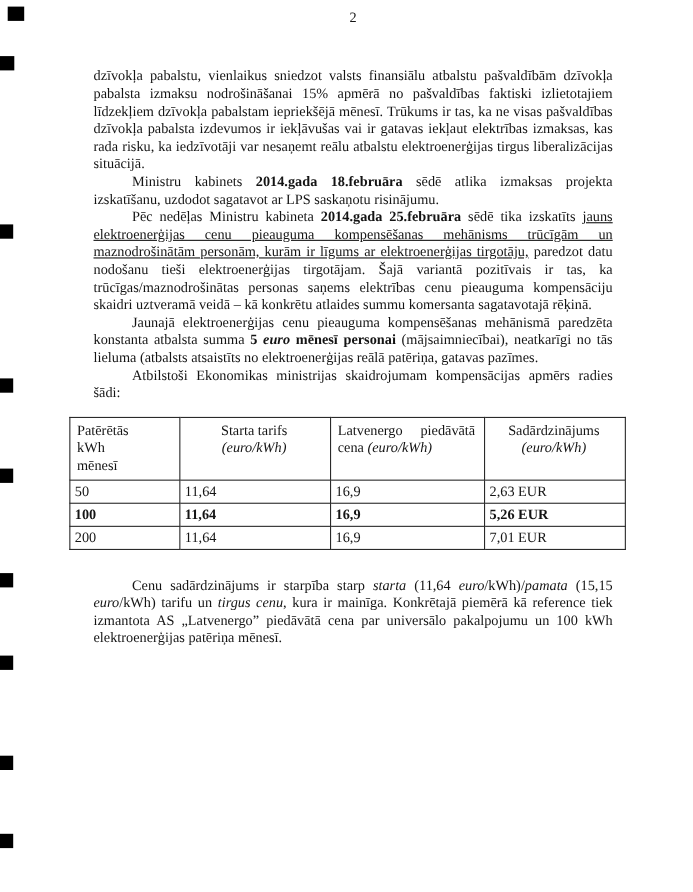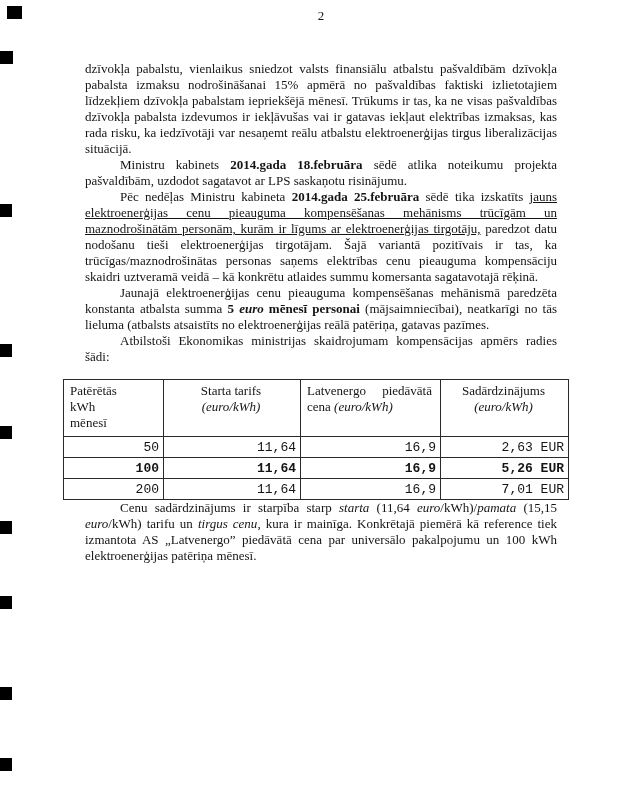--- a/index.html
+++ b/index.html
@@ -13,35 +13,35 @@
   .content { position:absolute; left:85px; top:8px; width:472px; }
   .page-number { text-align:center; font-size:13px; margin-bottom:37px; }
   .para { font-size:13px; line-height:16px; text-align:justify; text-indent:35px; }
   .noindent { text-indent:0; }
   .b { font-weight:bold; }
   .i { font-style:italic; }
   .u { text-decoration:underline; }
   .bi { font-weight:bold; font-style:italic; }
   .data-table {
     border-collapse:collapse; table-layout:fixed;
-    margin:14px 0 0 -22px; width:505px; font-size:13px;
+    margin:14px 0 24px -22px; width:505px; font-size:13px;
   }
   .data-table th, .data-table td { border:1px solid #2a2a2a; }
   .data-table th {
     font-weight:normal; vertical-align:top;
     padding:3px 8px 4px 6px; height:57px; text-align:left; line-height:16px;
   }
   .data-table th.center { text-align:center; }
   .data-table th.justify { text-align:justify;font-family:Liberation Serif, serif; }
   .data-table th:nth-child(1), .data-table td:nth-child(1) { width:100px; }
   .data-table th:nth-child(2), .data-table td:nth-child(2) { width:137px; }
   .data-table th:nth-child(3), .data-table td:nth-child(3) { width:140px; }
   .data-table th:nth-child(4), .data-table td:nth-child(4) { width:128px; }
   .data-table th:nth-child(1) { padding-right:34px; }
-  .data-table td { text-align:right; height:21px; padding:1px 4px;font-family:Liberation Mono, monospace; }
+  .data-table td { text-align:left; height:21px; padding:1px 4px; }
   .data-table tr.bold-row td { font-weight:bold; }
 </style>
 </head>
 <body>
 
 <div class="page">
 
   <div class="scan-mark" style="top:6px;left:7px;width:15px;height:13px"></div>
   <div class="scan-mark" style="top:51px;left:0;width:13px;height:13px"></div>
   <div class="scan-mark" style="top:204px;left:0;width:12px;height:13px"></div>
@@ -51,21 +51,21 @@
   <div class="scan-mark" style="top:596px;left:0;width:12px;height:13px"></div>
   <div class="scan-mark" style="top:687px;left:0;width:12px;height:13px"></div>
   <div class="scan-mark" style="top:758px;left:0;width:12px;height:13px"></div>
 
   <div class="content">
 
     <div class="page-number">2</div>
 
     <p class="para noindent"><span>dzīvokļa pabalstu, vienlaikus sniedzot valsts finansiālu atbalstu pašvaldībām dzīvokļa pabalsta izmaksu nodrošināšanai 15% apmērā no pašvaldības faktiski izlietotajiem līdzekļiem dzīvokļa pabalstam iepriekšējā mēnesī. Trūkums ir tas, ka ne visas pašvaldības dzīvokļa pabalsta izdevumos ir iekļāvušas vai ir gatavas iekļaut elektrības izmaksas, kas rada risku, ka iedzīvotāji var nesaņemt reālu atbalstu elektroenerģijas tirgus liberalizācijas situācijā.</span></p>
 
-    <p class="para"><span>Ministru kabinets </span><span class="b">2014.gada 18.februāra</span><span> sēdē atlika noteikumu projekta pašvaldībām, uzdodot sagatavot ar LPS saskaņotu risinājumu.</span></p>
+    <p class="para"><span>Ministru kabinets </span><span class="b">2014.gada 18.februāra</span><span> sēdē atlika izmaksas projekta izskatīšanu, uzdodot sagatavot ar LPS saskaņotu risinājumu.</span></p>
 
     <p class="para"><span>Pēc nedēļas Ministru kabineta </span><span class="b">2014.gada 25.februāra</span><span> sēdē tika izskatīts </span><span class="u">jauns elektroenerģijas cenu pieauguma kompensēšanas mehānisms trūcīgām un maznodrošinātām personām, kurām ir līgums ar elektroenerģijas tirgotāju,</span><span> paredzot datu nodošanu tieši elektroenerģijas tirgotājam. Šajā variantā pozitīvais ir tas, ka trūcīgas/maznodrošinātas personas saņems elektrības cenu pieauguma kompensāciju skaidri uztveramā veidā – kā konkrētu atlaides summu komersanta sagatavotajā rēķinā.</span></p>
 
     <p class="para"><span>Jaunajā elektroenerģijas cenu pieauguma kompensēšanas mehānismā paredzēta konstanta atbalsta summa </span><span class="b">5 </span><span class="bi">euro</span><span class="b"> mēnesī personai</span><span> (mājsaimniecībai), neatkarīgi no tās lieluma (atbalsts atsaistīts no elektroenerģijas reālā patēriņa, gatavas pazīmes.</span></p>
 
     <p class="para"><span>Atbilstoši Ekonomikas ministrijas skaidrojumam kompensācijas apmērs radies šādi:</span></p>
 
     <table class="data-table">
       <thead>
         <tr>

